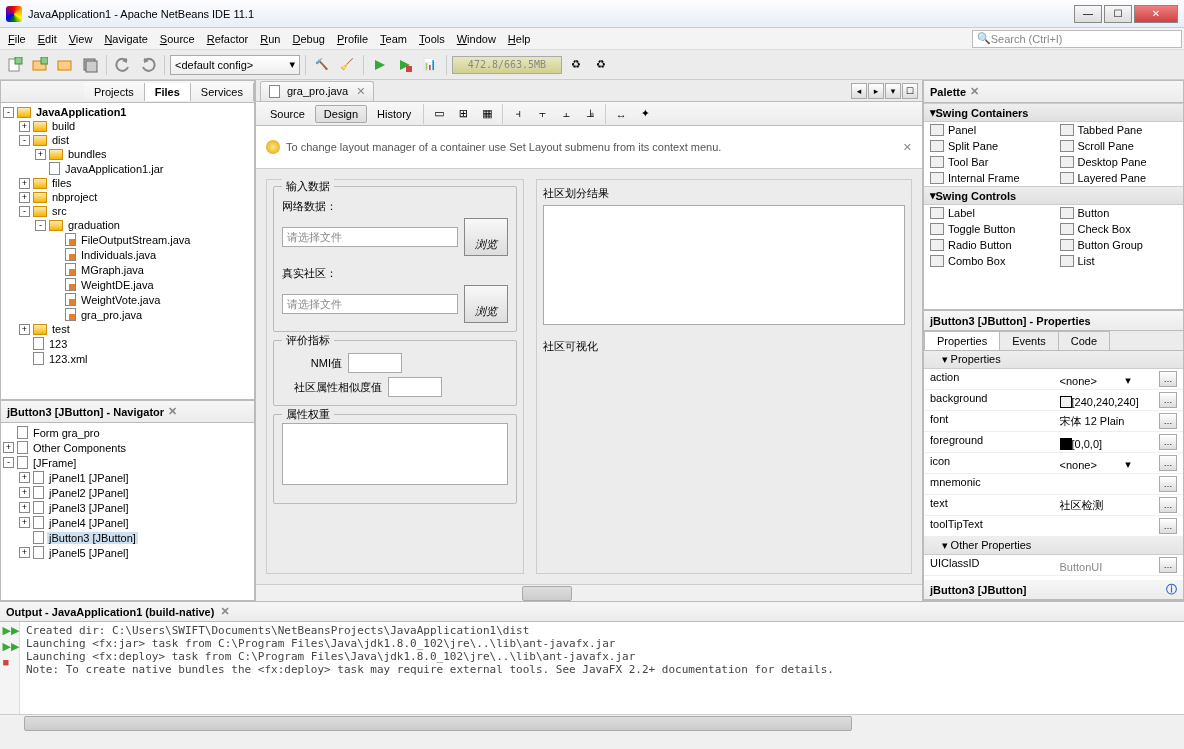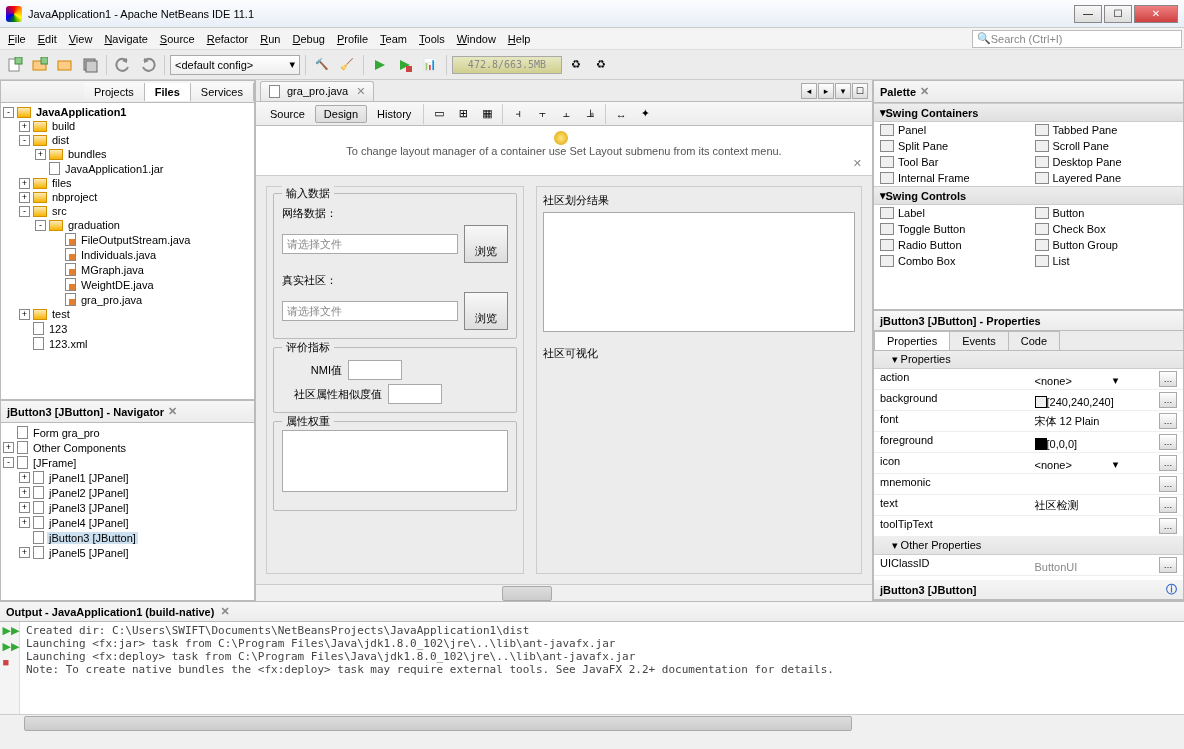--- a/index.html
+++ b/index.html
@@ -16,21 +16,21 @@
 .search-box { margin-left: auto; width: 210px; height: 18px; border: 1px solid #bbb; display: flex; align-items: center; padding: 0 4px; color: #888; background: #fff; }
 .toolbar { height: 30px; background: #ececec; border-bottom: 1px solid #ccc; display: flex; align-items: center; padding: 0 4px; gap: 3px; }
 .tb-btn { width: 22px; height: 22px; border: 1px solid transparent; display: inline-flex; align-items: center; justify-content: center; border-radius: 2px; }
 .tb-sep { width: 1px; height: 20px; background: #ccc; margin: 0 2px; }
 .config-combo { width: 130px; height: 20px; border: 1px solid #aaa; background: linear-gradient(#fff,#eee); padding: 0 4px; display: flex; align-items: center; }
 .memory { width: 110px; height: 18px; background: linear-gradient(#e8e8c0,#d0d090); border: 1px solid #aaa; color: #888; font-family: monospace; display: flex; align-items: center; justify-content: center; font-size: 10px; }
 .workspace { position: absolute; top: 80px; bottom: 18px; left: 0; right: 0; display: flex; flex-direction: column; }
 .main-row { flex: 1; display: flex; overflow: hidden; }
 .left-col { width: 256px; display: flex; flex-direction: column; border-right: 1px solid #bbb; }
 .center-col { flex: 1; display: flex; flex-direction: column; }
-.right-col { width: 312px; display: flex; flex-direction: column; border-left: 1px solid #bbb; }
+.right-col { width: 262px; display: flex; flex-direction: column; border-left: 1px solid #bbb; }
 .panel { background: #fff; border: 1px solid #bbb; display: flex; flex-direction: column; overflow: hidden; }
 .panel-tabs { height: 22px; background: linear-gradient(#f6f6f6,#ececec); border-bottom: 1px solid #bbb; display: flex; align-items: center; justify-content: flex-end; }
 .tab { padding: 3px 10px; border-right: 1px solid #bbb; background: linear-gradient(#fafafa,#eee); cursor: default; }
 .tab.active { background: #fff; font-weight: bold; }
 .tab-close { margin-left: 4px; color: #888; }
 .panel-body { flex: 1; overflow: auto; background: #fff; padding: 2px; }
 .tree-row { display: flex; align-items: center; padding: 1px 0; white-space: nowrap; }
 .tree-indent { display: inline-block; }
 .tree-toggle { width: 11px; height: 11px; border: 1px solid #888; background: #fff; display: inline-flex; align-items: center; justify-content: center; font-size: 9px; margin-right: 3px; line-height: 1; }
 .folder-icon { width: 14px; height: 11px; background: linear-gradient(#fceabb,#f8b500); border: 1px solid #d09000; margin-right: 3px; }
@@ -42,32 +42,32 @@
 .tree-row.sel .tree-label { background: #cce0f0; }
 .nav-panel { flex: 1; }
 .nav-title { height: 22px; background: linear-gradient(#f6f6f6,#ececec); border-bottom: 1px solid #bbb; padding: 3px 6px; font-weight: bold; display: flex; align-items: center; }
 .editor-tabs { height: 22px; background: #ececec; border-bottom: 1px solid #bbb; display: flex; align-items: center; padding: 0 4px; }
 .editor-tab { padding: 3px 8px; background: linear-gradient(#fafafa,#e8e8e8); border: 1px solid #bbb; border-bottom: none; border-radius: 3px 3px 0 0; display: flex; align-items: center; gap: 4px; }
 .editor-controls { margin-left: auto; display: flex; gap: 1px; }
 .ec-btn { width: 16px; height: 16px; border: 1px solid #aaa; background: linear-gradient(#fff,#ddd); display: flex; align-items: center; justify-content: center; font-size: 9px; }
 .design-toolbar { height: 24px; background: linear-gradient(#f8f8f8,#ececec); border-bottom: 1px solid #bbb; display: flex; align-items: center; padding: 0 6px; gap: 2px; font-family: monospace; }
 .design-mode { padding: 2px 8px; cursor: default; }
 .design-mode.active { border: 1px solid #aaa; background: linear-gradient(#eee,#ddd); border-radius: 2px; }
-.hint-bar { padding: 5px 10px; background: #fff; border-bottom: 1px solid #ccc; display: flex; align-items: center; font-family: monospace; color: #555; flex-direction: column; }
+.hint-bar { padding: 14px 10px; background: #fff; border-bottom: 1px solid #ccc; display: flex; align-items: center; font-family: monospace; color: #555; }
 .bulb { width: 14px; height: 14px; background: radial-gradient(#ffe680,#e0a000); border-radius: 50%; margin-right: 6px; }
 .hint-close { margin-left: auto; color: #888; cursor: default; }
 .design-area { flex: 1; background: #ececec; padding: 10px; overflow: auto; display: flex; gap: 12px; }
 .form-panel { background: #ececec; border: 1px solid #ccc; padding: 6px; }
 .group-box { border: 1px solid #bbb; border-radius: 2px; padding: 8px 8px 4px; margin-bottom: 8px; position: relative; }
 .group-title { position: absolute; top: -8px; left: 8px; background: #ececec; padding: 0 4px; }
 .row { display: flex; align-items: center; margin: 4px 0; gap: 6px; }
 .row label { width: 60px; text-align: right; }
 .txt { flex: 1; border: 1px solid #aaa; background: #fff; padding: 2px 4px; height: 20px; color: #888; }
 .txt.small { width: 54px; flex: none; }
-.btn { border: 1px solid #888; background: linear-gradient(#f8f8f8,#ddd); padding: 18px 10px; height: 18px; }
+.btn { border: 1px solid #888; background: linear-gradient(#f8f8f8,#ddd); padding: 18px 10px; height: 18px; font-style: italic; }
 .result-box { flex: 1; border: 1px solid #ccc; padding: 6px; }
 .white-area { background: #fff; border: 1px solid #aaa; width: 100%; height: 120px; }
 .palette-body { background: #fff; overflow: auto; font-size: 11px; }
 .pal-cat { background: linear-gradient(#eee,#e0e0e0); border-top: 1px solid #ccc; border-bottom: 1px solid #ccc; padding: 2px 6px; font-weight: bold; display: flex; align-items: center; }
 .pal-grid { display: grid; grid-template-columns: 1fr 1fr; }
 .pal-item { padding: 2px 6px; display: flex; align-items: center; gap: 4px; }
 .pal-icon { width: 14px; height: 12px; border: 1px solid #888; background: #f0f0f0; }
 .props-title { height: 20px; background: linear-gradient(#f6f6f6,#ececec); border-bottom: 1px solid #bbb; padding: 2px 6px; font-weight: bold; display: flex; align-items: center; }
 .prop-tabs { display: flex; border-bottom: 1px solid #bbb; background: #ececec; }
 .prop-tab { padding: 3px 12px; border: 1px solid #bbb; border-bottom: none; background: #ececec; margin-right: -1px; }
@@ -256,20 +256,26 @@
             <div class="tree-row">
               <span class="tree-indent" style="width: 48px;"></span>
               <span style="width: 14px; display: inline-block;"></span>
               <span class="java-icon"></span>
               <span class="tree-label">WeightDE.java</span>
             </div>
             <div class="tree-row">
               <span class="tree-indent" style="width: 48px;"></span>
               <span style="width: 14px; display: inline-block;"></span>
               <span class="java-icon"></span>
+              <span class="tree-label">WeightVote.java</span>
+            </div>
+            <div class="tree-row">
+              <span class="tree-indent" style="width: 48px;"></span>
+              <span style="width: 14px; display: inline-block;"></span>
+              <span class="java-icon"></span>
               <span class="tree-label">gra_pro.java</span>
             </div>
             <div class="tree-row">
               <span class="tree-indent" style="width: 16px;"></span>
               <span class="tree-toggle">+</span>
               <span class="folder-icon"></span>
               <span class="tree-label">test</span>
             </div>
             <div class="tree-row">
               <span class="tree-indent" style="width: 16px;"></span>

